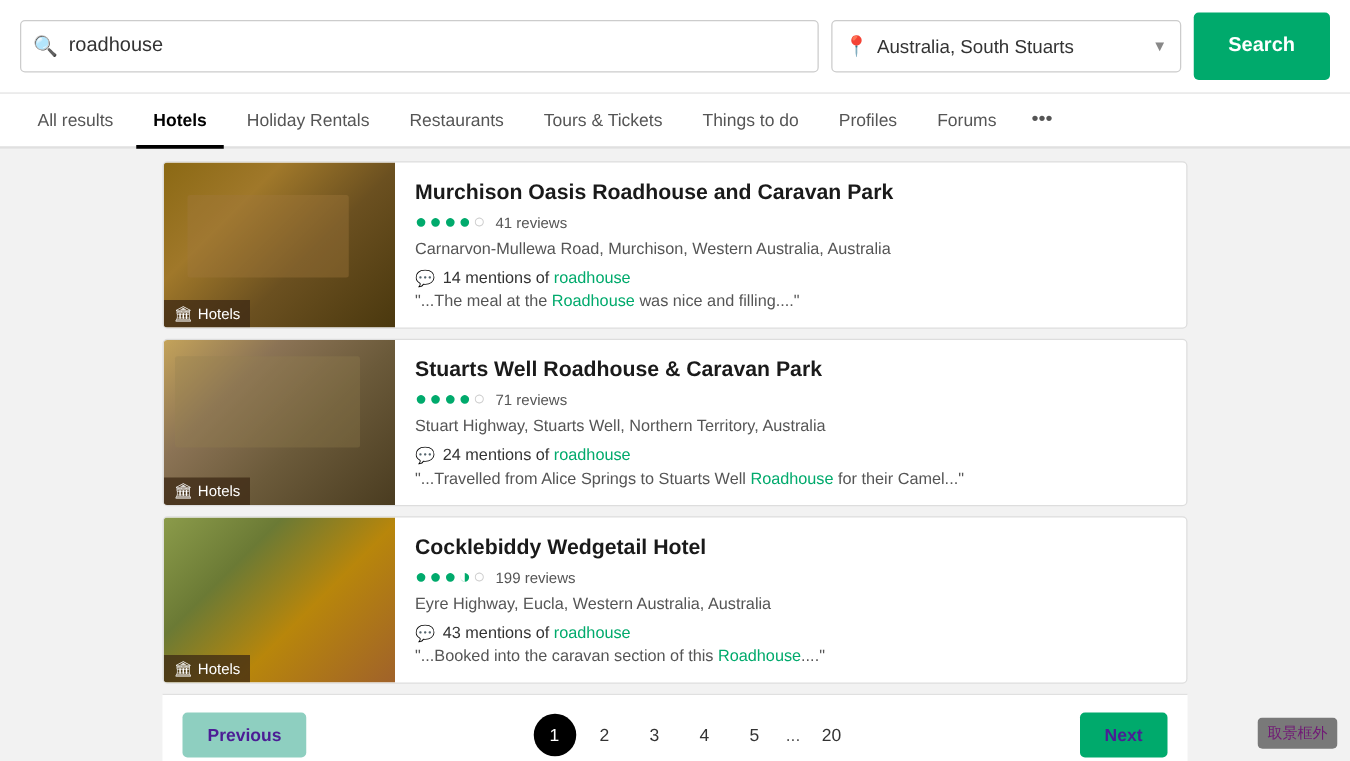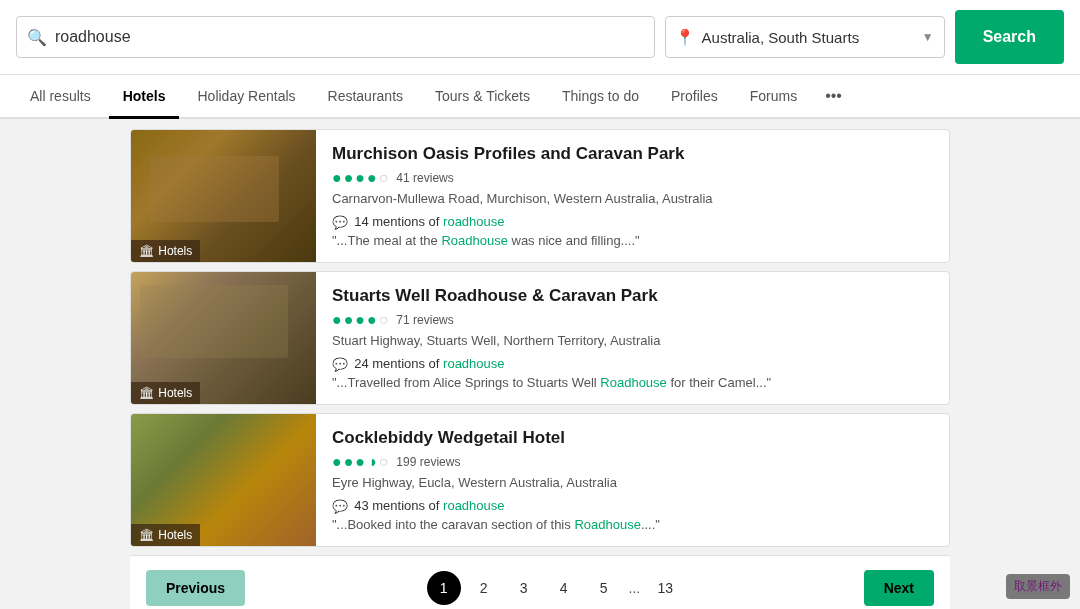--- a/index.html
+++ b/index.html
@@ -204,21 +204,21 @@
       background: #fff;
       border-top: 1px solid #e0e0e0;
       padding: 14px 16px;
       display: flex;
       align-items: center;
       justify-content: space-between;
       margin-top: 0;
     }
     .prev-btn, .next-btn {
       background: #00aa6c;
-      color: #000000;
+      color: #4c1d95;
       border: none;
       border-radius: 4px;
       padding: 10px 20px;
       font-size: 14px;
       cursor: pointer;
       font-weight: bold;
     }
     .prev-btn { background: #8ecfc0; }
     .page-numbers {
       display: flex;
@@ -288,21 +288,21 @@
 <div class="main-content">
 
   <div class="result-card">
     <div class="result-img img-murchison">
       <div class="img-label">
         <span>🏛</span>
         <span>Hotels</span>
       </div>
     </div>
     <div class="result-body">
-      <div class="result-title">Murchison Oasis Profiles and Caravan Park</div>
+      <div class="result-title">Murchison Oasis Roadhouse and Caravan Park</div>
       <div class="rating-row">
         <div class="stars">
           <span class="star-full">●</span>
           <span class="star-full">●</span>
           <span class="star-full">●</span>
           <span class="star-full">●</span>
           <span class="star-empty">○</span>
         </div>
         <span class="review-count">41 reviews</span>
       </div>
@@ -373,20 +373,20 @@
 
   <div class="pagination-bar">
     <button class="prev-btn">Previous</button>
     <div class="page-numbers">
       <div class="page-num active">1</div>
       <div class="page-num">2</div>
       <div class="page-num">3</div>
       <div class="page-num">4</div>
       <div class="page-num">5</div>
       <span class="page-ellipsis">...</span>
-      <div class="page-num">13</div>
+      <div class="page-num">20</div>
     </div>
     <button class="next-btn">Next</button>
   </div>
 
 </div>
 
 <div class="watermark">取景框外</div>
 
 </body></html>

